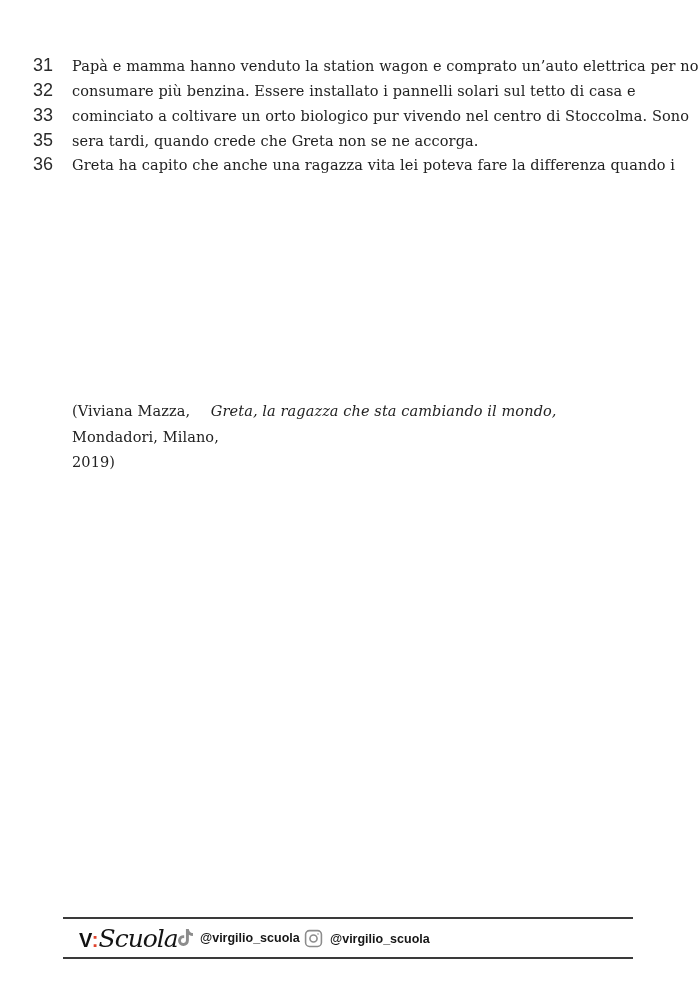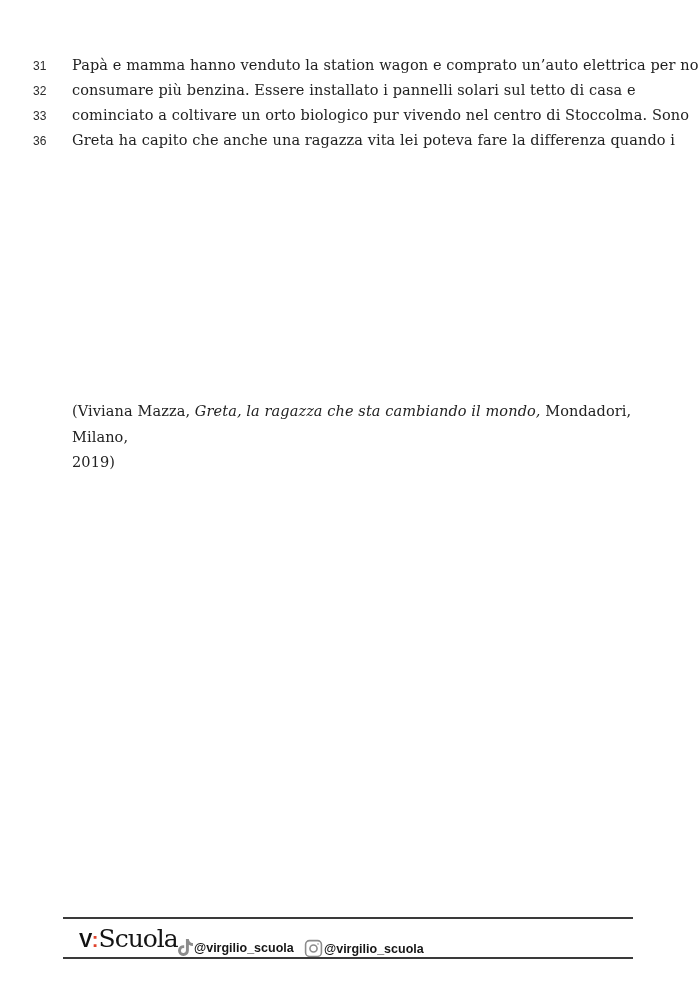--- a/index.html
+++ b/index.html
@@ -24,21 +24,21 @@
   .passage-row {
     height: 24.85px;
     line-height: 24.85px;
     white-space: nowrap;
     padding-left: 33px;
   }
   .line-num {
     display: inline-block;
     width: 39px;
     font-family: "Liberation Sans", sans-serif;
-    font-size: 12px;
+    font-size: 18px;
     color: #2b2b2b;
   }
   .line-text {
     font-family: "DejaVu Serif", "Liberation Serif", serif;
     font-size: 14.5px;
     color: #222222;
     letter-spacing: 0.1px;
   }
 
   
@@ -46,21 +46,21 @@
     position: absolute;
     top: 399px;
     left: 72px;
     width: 560px;
     font-family: "DejaVu Serif", "Liberation Serif", serif;
     font-size: 14.5px;
     line-height: 25.5px;
     color: #222222;
     letter-spacing: 0.1px;
   }
-  .citation .italic { font-style: italic; }
+  .citation .italic { font-style: italic; margin-left: 16px; }
 
   
   .footer-rule {
     position: absolute;
     left: 63px;
     width: 570px;
     height: 2px;
     background: #3a3a3a;
   }
   .footer-rule.top { top: 917px; }
@@ -86,30 +86,31 @@
     color: #111111;
     letter-spacing: -0.5px;
   }
   .logo-colon {
     font-family: "Liberation Sans", sans-serif;
     font-weight: 800;
     font-size: 20px;
   }
   .logo-script {
     font-family: "DejaVu Serif", serif;
+    font-style: italic;
     font-size: 25px;
     color: #141414;
     letter-spacing: -1px;
   }
   .contact {
     position: absolute;
-    top: 17px;
+    top: 7px;
     display: flex;
     align-items: center;
-    gap: 1px;
+    gap: 7px;
     white-space: nowrap;
   }
   .contact.tiktok    { left: 178px; }
   .contact.instagram { left: 304px; }
   .contact.email     { left: 438px; }
   .contact-label {
     font-family: "Liberation Sans", sans-serif;
     font-weight: 700;
     font-size: 12.5px;
     color: #161616;
@@ -121,20 +122,23 @@
 
 <div class="passage">
   <div class="passage-row">
     <span class="line-num">31</span><span class="line-text">Papà e mamma hanno venduto la station wagon e comprato un’auto elettrica per non</span>
   </div>
   <div class="passage-row">
     <span class="line-num">32</span><span class="line-text">consumare più benzina. Essere installato i pannelli solari sul tetto di casa e</span>
   </div>
   <div class="passage-row">
     <span class="line-num">33</span><span class="line-text">cominciato a coltivare un orto biologico pur vivendo nel centro di Stoccolma. Sono</span>
+  </div>
+  <div class="passage-row">
+    <span class="line-num">35</span><span class="line-text">sera tardi, quando crede che Greta non se ne accorga.</span>
   </div>
   <div class="passage-row">
     <span class="line-num">36</span><span class="line-text">Greta ha capito che anche una ragazza vita lei poteva fare la differenza quando i</span>
   </div>
 </div>
 
 <div class="citation">
   <span>(Viviana Mazza, </span><span class="italic">Greta, la ragazza che sta cambiando il mondo,</span><span> Mondadori, Milano,</span><br>
   <span>2019)</span>
 </div>

